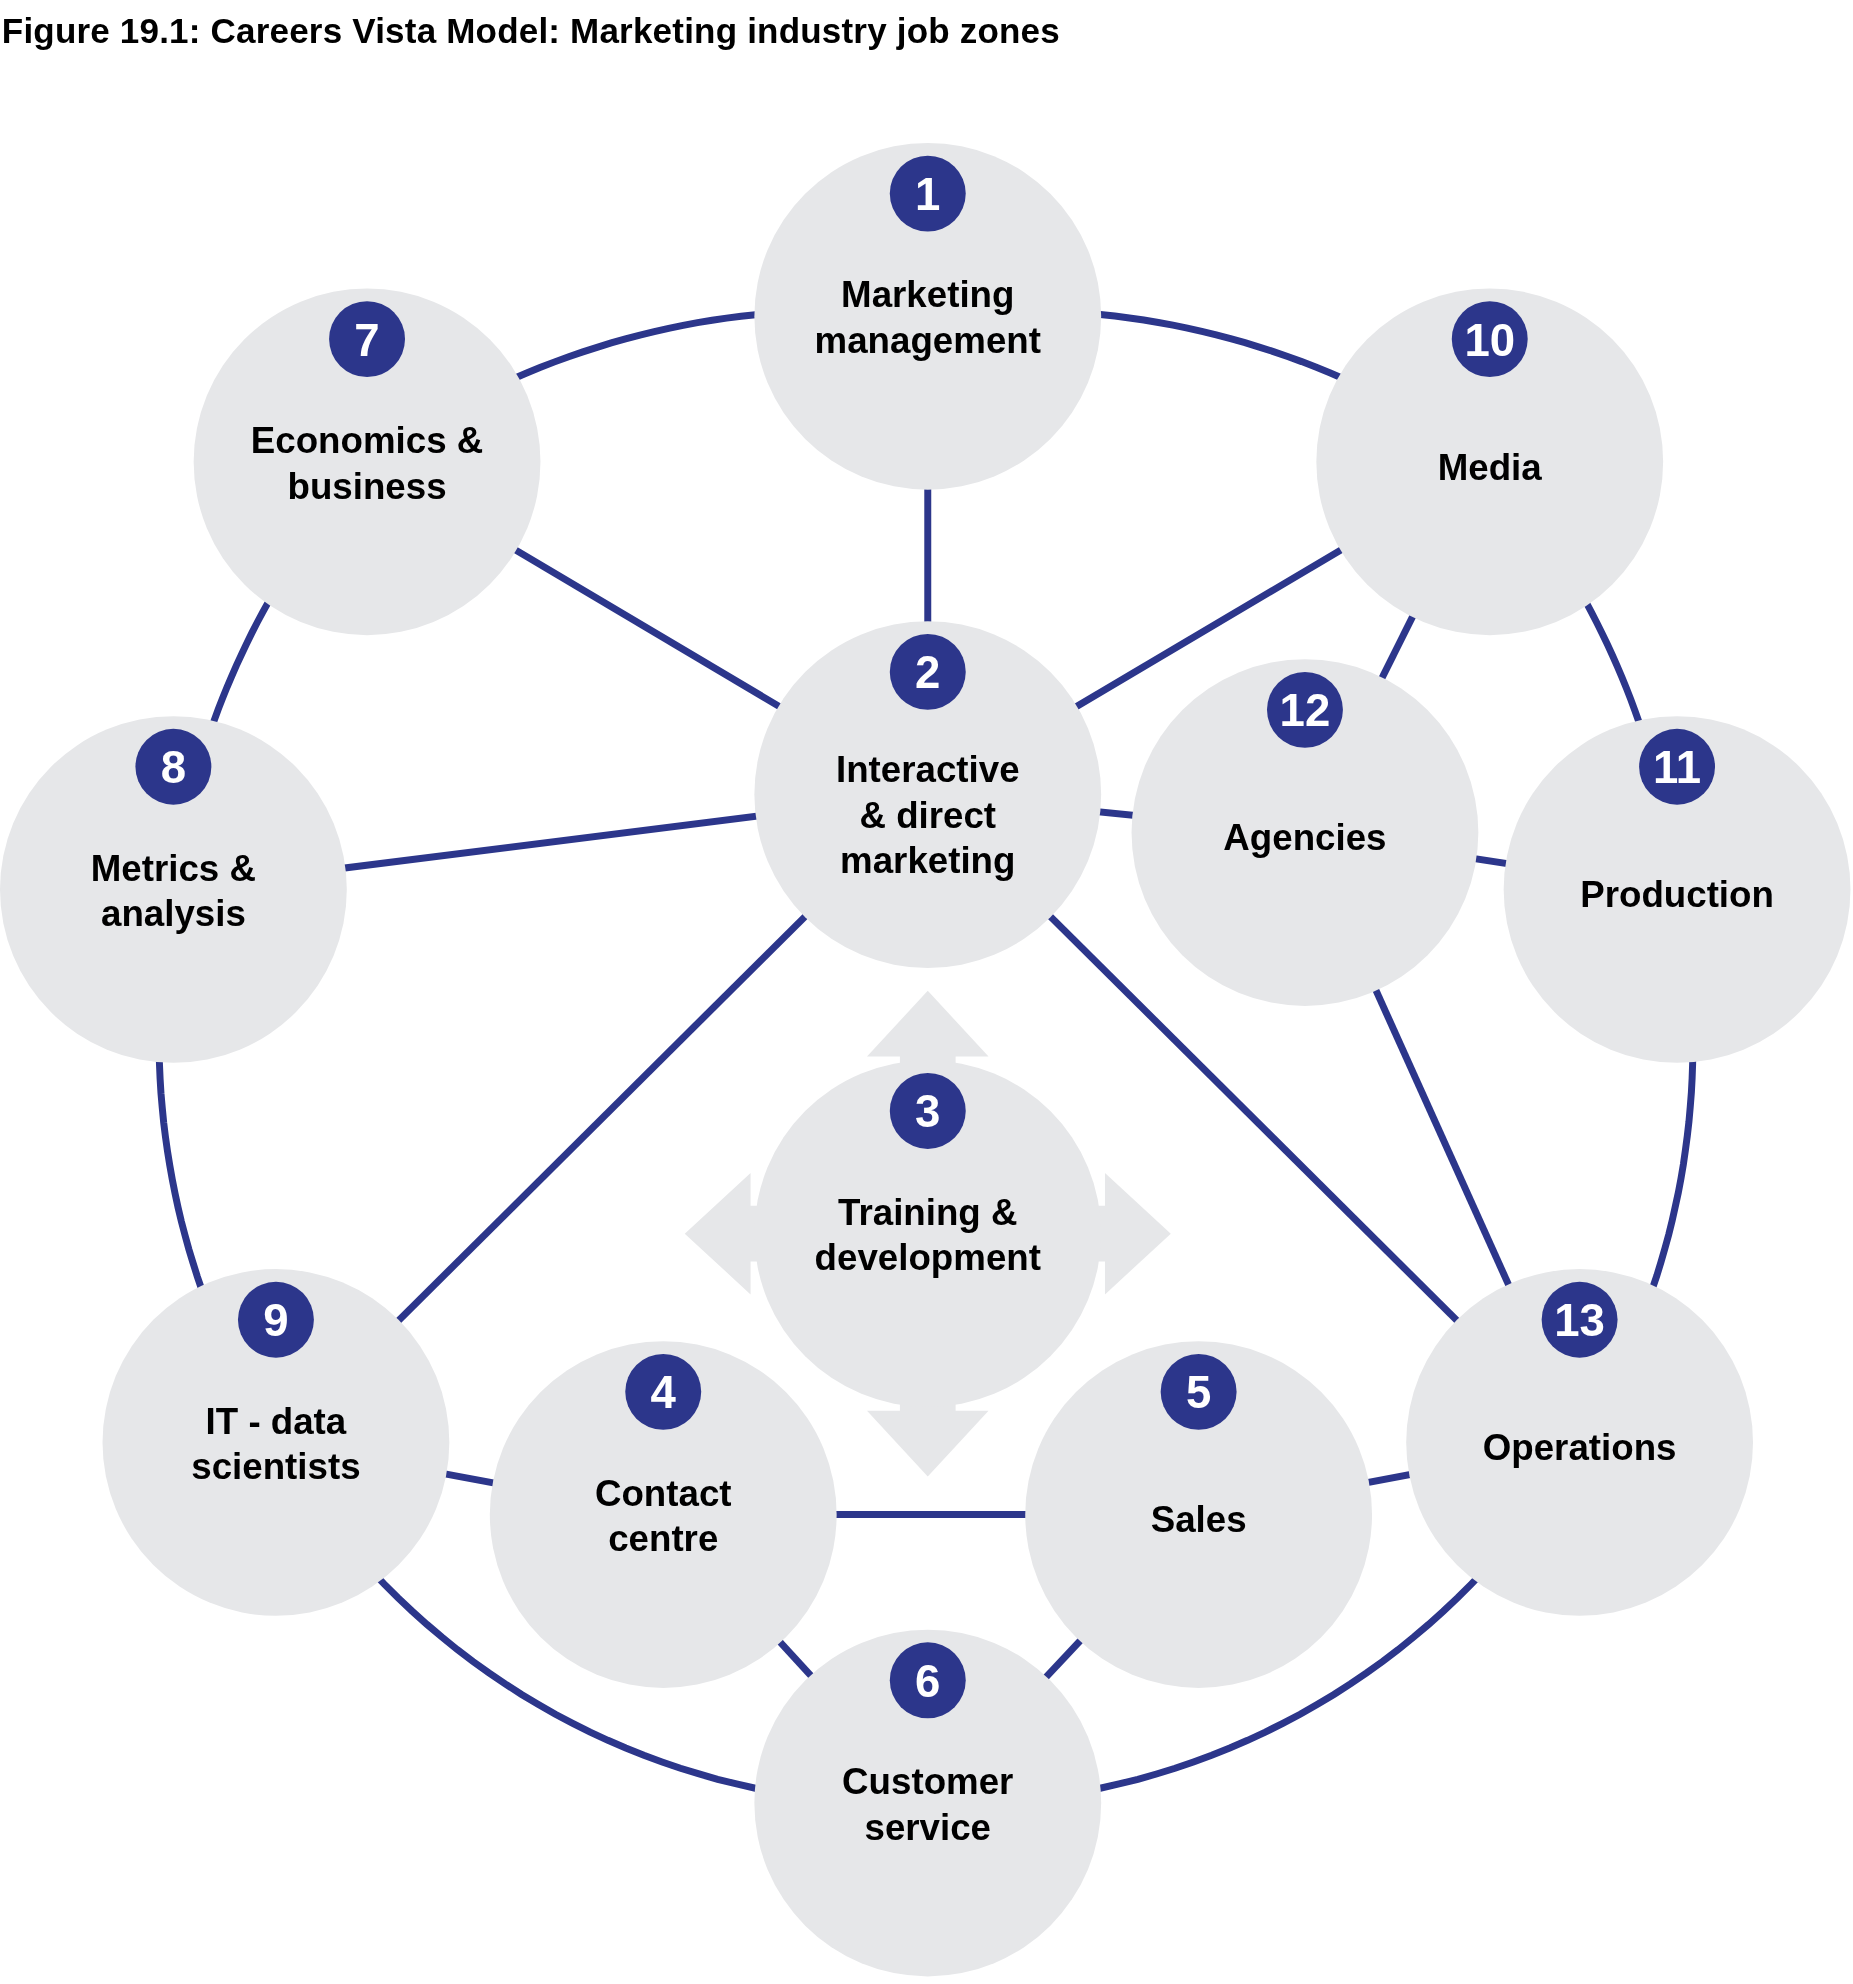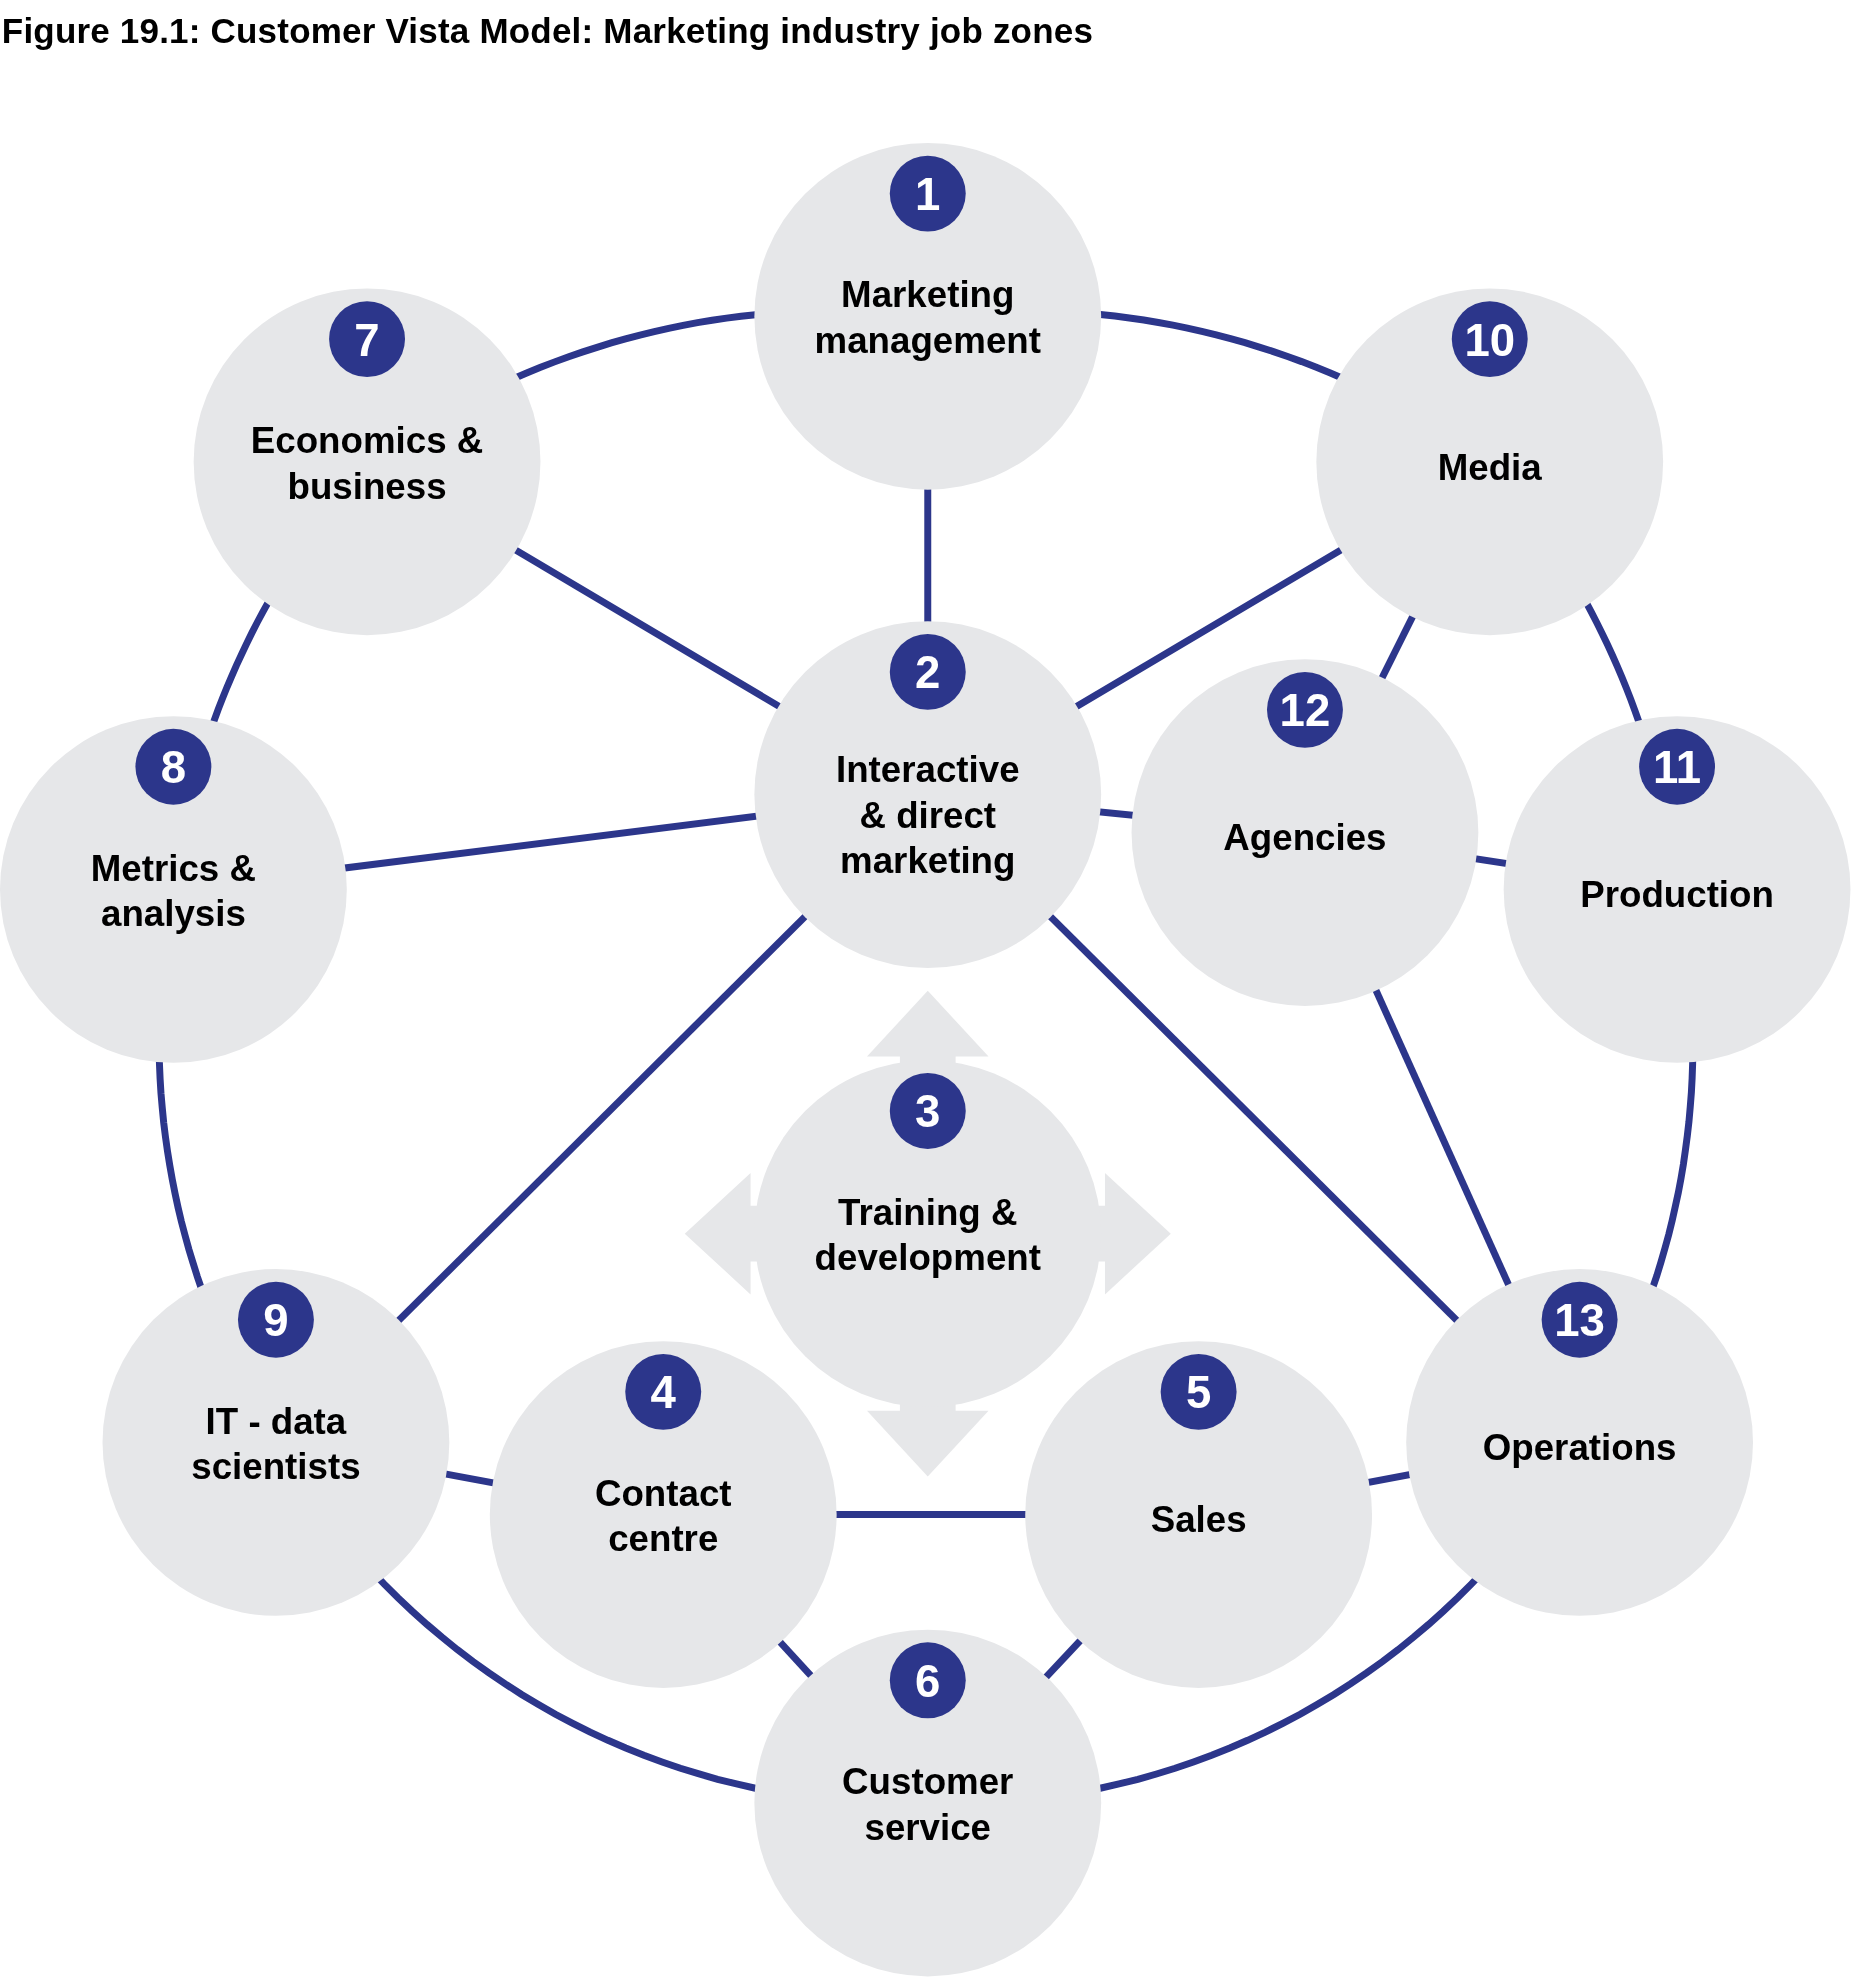--- a/index.html
+++ b/index.html
@@ -13,21 +13,21 @@
   .node-circle { fill:#e6e7e9; }
   .edge { stroke:#2c368b; stroke-width:5.5; fill:none; }
   .badge { fill:#2c368b; }
   .badge-text { fill:#ffffff; font-family:"Liberation Sans", sans-serif; font-weight:bold; font-size:36px; text-anchor:middle; }
   .label-text { fill:#000; font-family:"Liberation Sans", sans-serif; font-weight:bold; font-size:29px; text-anchor:middle; }
   .arrow { fill:#e6e7e9; }
 </style>
 </head>
 <body>
 
-<div id="title">Figure 19.1: Customer Vista Model: Marketing industry job zones</div>
+<div id="title">Figure 19.1: Careers Vista Model: Marketing industry job zones</div>
 
 <svg id="diagram" viewBox="0 0 1464 1568" preserveAspectRatio="none" xmlns="http://www.w3.org/2000/svg">
   <g id="ring-layer">
       <polyline points="733.0,250.0 744.2,248.7 755.4,247.7 766.7,246.8 778.0,246.1 789.3,245.7 800.7,245.5 812.1,245.4 823.5,245.6 834.9,246.0 846.4,246.7 857.8,247.5 869.3,248.5 880.8,249.8 892.3,251.3 903.7,252.9 915.2,254.9 926.7,257.0 938.1,259.3 949.5,261.9 960.9,264.6 972.2,267.6 983.6,270.8 994.9,274.3 1006.1,277.9 1017.3,281.8 1028.4,285.8 1039.5,290.1 1050.6,294.6 1061.6,299.3 1072.5,304.3 1083.3,309.4 1094.1,314.8 1104.8,320.3 1115.4,326.1 1125.9,332.1 1136.3,338.2 1146.6,344.6 1156.9,351.2 1167.0,358.0 1177.0,365.0" class="edge" stroke="#2c368b"></polyline>
       <polyline points="1177.0,365.0 1183.2,372.5 1189.4,380.0 1195.4,387.6 1201.2,395.3 1207.0,403.0 1212.6,410.9 1218.1,418.8 1223.5,426.7 1228.7,434.7 1233.8,442.8 1238.8,450.9 1243.7,459.1 1248.4,467.4 1253.0,475.7 1257.4,484.0 1261.7,492.4 1265.9,500.9 1270.0,509.4 1273.9,517.9 1277.7,526.5 1281.4,535.1 1284.9,543.7 1288.3,552.4 1291.5,561.1 1294.6,569.8 1297.6,578.6 1300.4,587.4 1303.1,596.2 1305.7,605.0 1308.1,613.9 1310.4,622.8 1312.6,631.6 1314.6,640.5 1316.5,649.4 1318.3,658.4 1319.9,667.3 1321.4,676.2 1322.7,685.1 1323.9,694.1 1325.0,703.0" class="edge" stroke="#2c368b"></polyline>
       <polyline points="1325.0,703.0 1327.2,714.4 1329.2,725.8 1331.0,737.3 1332.6,748.7 1333.9,760.2 1335.1,771.7 1336.0,783.2 1336.7,794.7 1337.2,806.2 1337.4,817.7 1337.5,829.1 1337.3,840.6 1336.9,852.1 1336.3,863.5 1335.4,874.9 1334.4,886.3 1333.1,897.6 1331.6,908.9 1330.0,920.2 1328.1,931.4 1326.0,942.5 1323.6,953.6 1321.1,964.7 1318.4,975.7 1315.4,986.6 1312.3,997.4 1309.0,1008.2 1305.4,1018.9 1301.7,1029.5 1297.7,1040.1 1293.6,1050.5 1289.3,1060.9 1284.8,1071.1 1280.1,1081.3 1275.2,1091.4 1270.1,1101.3 1264.8,1111.2 1259.4,1120.9 1253.8,1130.5 1248.0,1140.0" class="edge" stroke="#2c368b"></polyline>
       <polyline points="1248.0,1140.0 1239.8,1153.4 1231.3,1166.7 1222.5,1179.6 1213.3,1192.3 1203.8,1204.8 1194.0,1217.0 1183.8,1228.9 1173.4,1240.5 1162.6,1251.8 1151.6,1262.8 1140.2,1273.5 1128.6,1283.9 1116.8,1293.9 1104.7,1303.7 1092.3,1313.1 1079.7,1322.1 1066.9,1330.8 1053.9,1339.2 1040.6,1347.1 1027.2,1354.8 1013.5,1362.0 999.7,1368.9 985.7,1375.4 971.6,1381.5 957.3,1387.2 942.9,1392.5 928.4,1397.5 913.7,1402.0 899.0,1406.2 884.1,1409.9 869.2,1413.3 854.2,1416.2 839.1,1418.7 824.0,1420.8 808.9,1422.6 793.7,1423.9 778.5,1424.8 763.3,1425.2 748.2,1425.3 733.0,1425.0" class="edge" stroke="#2c368b"></polyline>
       <polyline points="733.0,1425.0 717.8,1425.3 702.7,1425.2 687.5,1424.8 672.3,1423.9 657.1,1422.6 642.0,1420.8 626.9,1418.7 611.8,1416.2 596.8,1413.3 581.9,1409.9 567.0,1406.2 552.3,1402.0 537.6,1397.5 523.1,1392.5 508.7,1387.2 494.4,1381.5 480.3,1375.4 466.3,1368.9 452.5,1362.0 438.8,1354.8 425.4,1347.1 412.1,1339.2 399.1,1330.8 386.3,1322.1 373.7,1313.1 361.3,1303.7 349.2,1293.9 337.4,1283.9 325.8,1273.5 314.4,1262.8 303.4,1251.8 292.6,1240.5 282.2,1228.9 272.0,1217.0 262.2,1204.8 252.7,1192.3 243.5,1179.6 234.7,1166.7 226.2,1153.4 218.0,1140.0" class="edge" stroke="#2c368b"></polyline>
       <polyline points="218.0,1140.0 212.1,1130.6 206.4,1121.0 200.9,1111.3 195.6,1101.6 190.4,1091.7 185.4,1081.7 180.7,1071.5 176.1,1061.3 171.6,1051.0 167.4,1040.6 163.4,1030.1 159.5,1019.5 155.9,1008.9 152.5,998.1 149.2,987.3 146.2,976.4 143.3,965.4 140.7,954.4 138.3,943.3 136.1,932.1 134.1,920.9 132.3,909.6 130.7,898.3 129.3,887.0 128.2,875.6 127.2,864.2 126.5,852.7 126.0,841.2 125.7,829.7 125.6,818.2 125.8,806.7 126.2,795.1 126.7,783.6 127.5,772.1 128.6,760.5 129.8,749.0 131.3,737.5 133.0,726.0 134.9,714.5 137.0,703.0" class="edge" stroke="#2c368b"></polyline>
       <polyline points="137.0,703.0 138.2,694.0 139.5,685.0 141.0,676.0 142.6,667.0 144.3,658.1 146.2,649.1 148.2,640.1 150.4,631.2 152.7,622.3 155.1,613.4 157.7,604.5 160.4,595.6 163.2,586.8 166.2,578.0 169.3,569.2 172.5,560.4 175.9,551.7 179.4,543.0 183.1,534.4 186.8,525.8 190.8,517.2 194.8,508.7 199.0,500.2 203.3,491.8 207.8,483.4 212.4,475.1 217.1,466.8 221.9,458.6 226.9,450.4 232.0,442.3 237.2,434.2 242.6,426.3 248.1,418.4 253.7,410.5 259.4,402.7 265.3,395.0 271.3,387.4 277.4,379.9 283.6,372.4 290.0,365.0" class="edge" stroke="#2c368b"></polyline>

